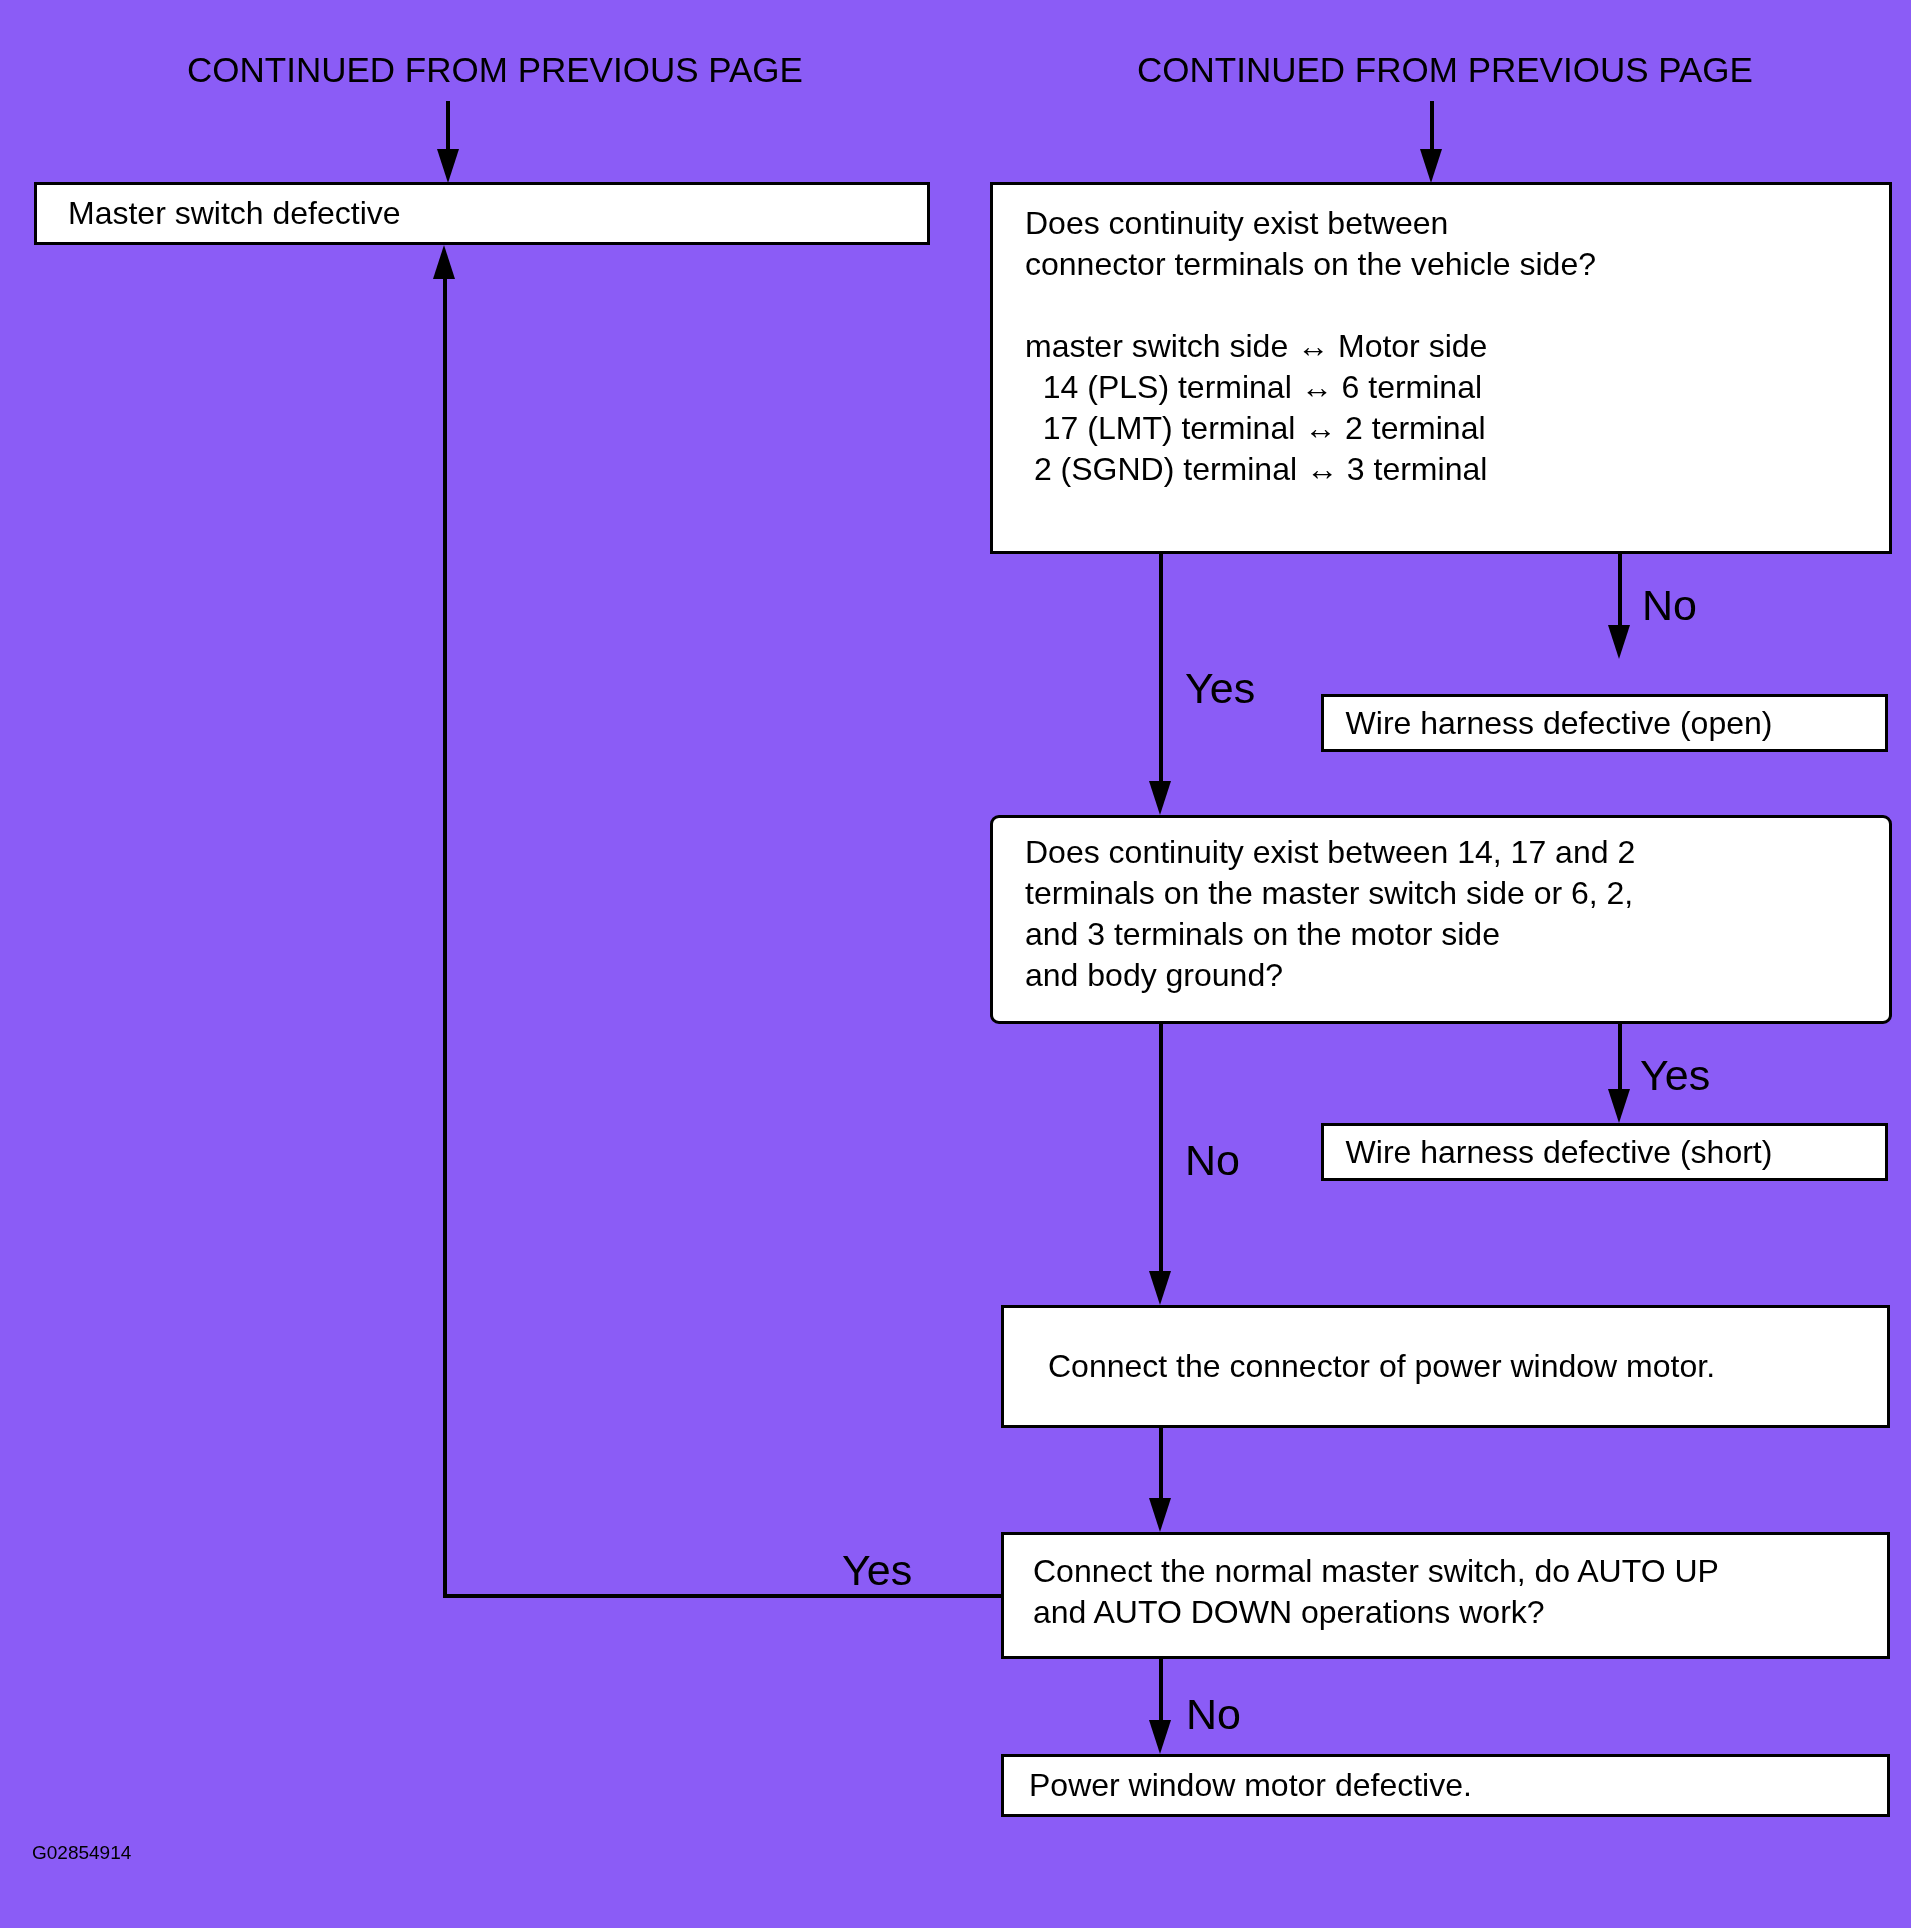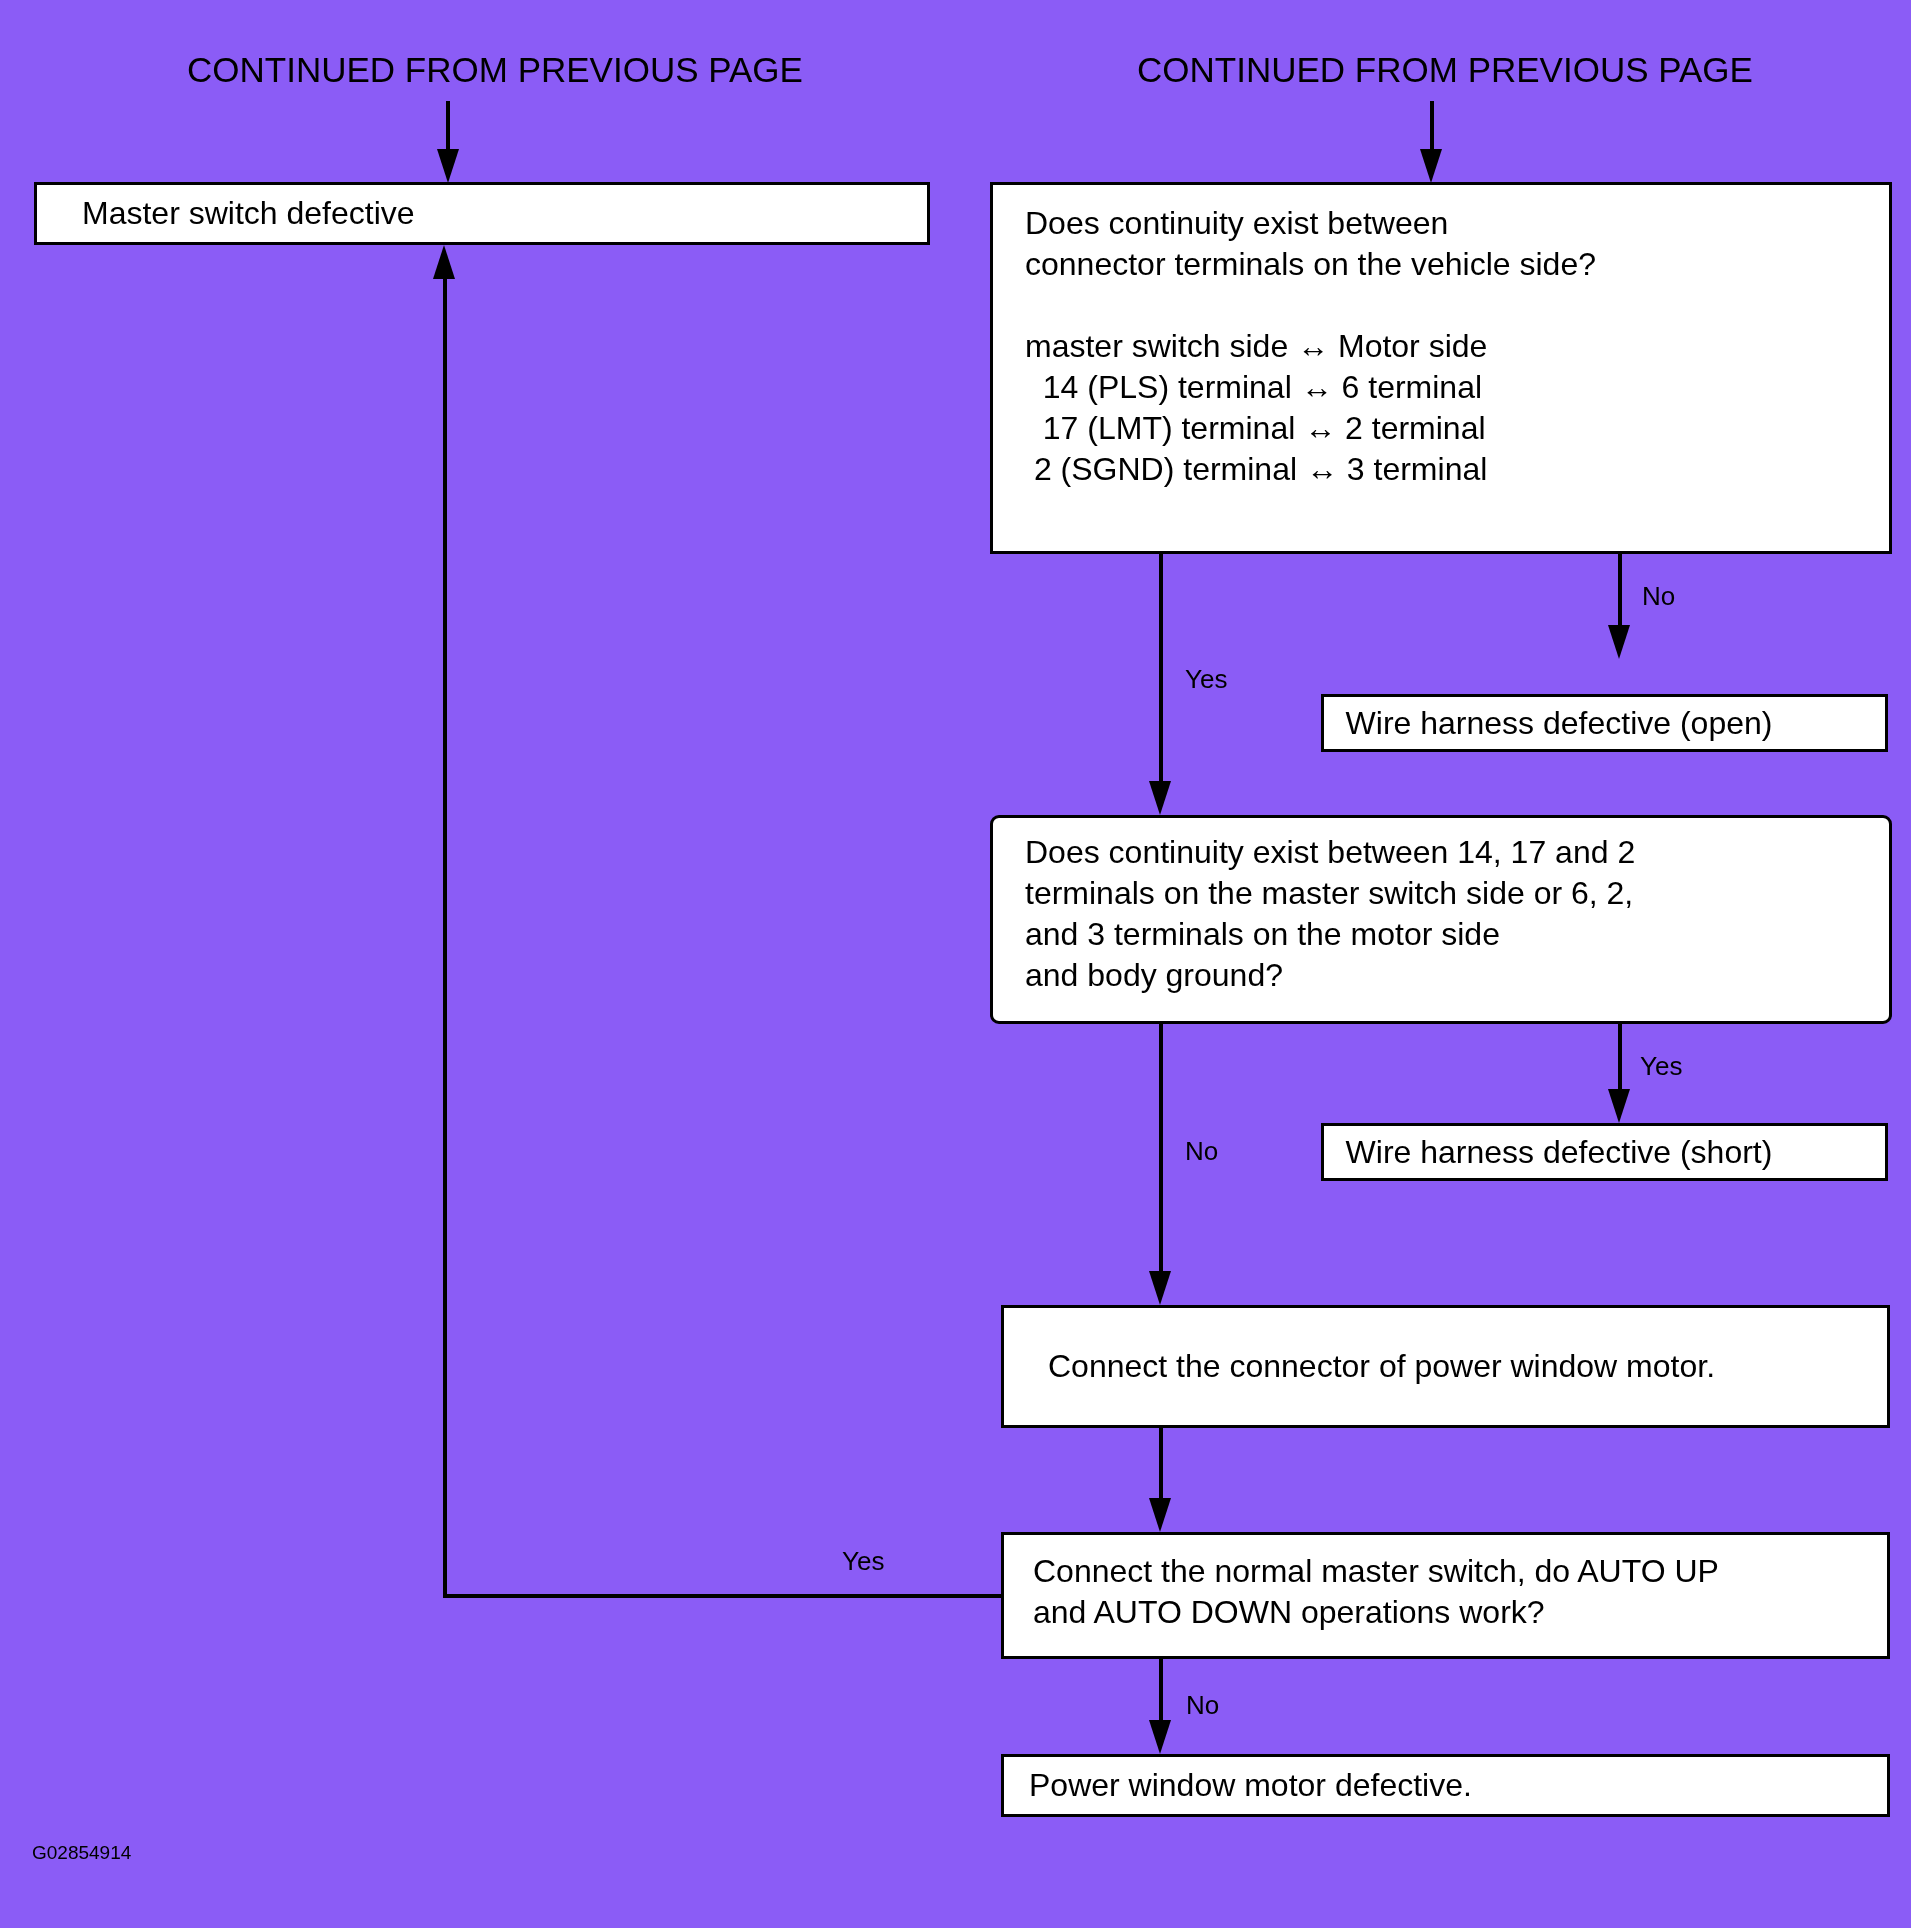--- a/index.html
+++ b/index.html
@@ -20,21 +20,21 @@
     line-height:41px;
     white-space:pre-wrap;
   }
   .box.center { display:flex; align-items:center; }
   .hdr {
     position:absolute;
     font-size:35px;
     text-align:center;
     white-space:nowrap;
   }
-  .lbl { position:absolute; font-size:26px; white-space:nowrap; }
+  .lbl { position:absolute; font-size:43px; white-space:nowrap; }
   .vline { position:absolute; width:3.6px; background:#000000; }
   .hline { position:absolute; height:3.6px; background:#000000; }
   .ah {
     position:absolute; width:0; height:0;
     border-left:11.7px solid transparent;
     border-right:11.7px solid transparent;
   }
   .ah.down { border-top:34px solid #000000; }
   .ah.up   { border-bottom:34px solid #000000; }
   .fig { position:absolute; font-size:19px; white-space:nowrap; }
@@ -46,21 +46,21 @@
 
   <div class="hdr" style="left:135px; top:50px; width:720px;">CONTINUED FROM PREVIOUS PAGE</div>
   <div class="hdr" style="left:1085px; top:50px; width:720px;">CONTINUED FROM PREVIOUS PAGE</div>
 
   <div class="vline" style="left:446px; top:101px; height:50px;"></div>
   <div class="ah down" style="left:437px; top:149px;"></div>
 
   <div class="vline" style="left:1430px; top:101px; height:50px;"></div>
   <div class="ah down" style="left:1420px; top:149px;"></div>
 
-  <div class="box center" style="left:34px; top:182px; width:896px; height:63px; padding-left:45px;">Master switch defective</div>
+  <div class="box center" style="left:34px; top:182px; width:896px; height:63px; padding-left:31px;">Master switch defective</div>
 
   <div class="ah up" style="left:433px; top:245px;"></div>
   <div class="vline" style="left:443px; top:275px; height:1320px;"></div>
   <div class="hline" style="left:443px; top:1594px; width:562px;"></div>
 
   <div class="box" style="left:990px; top:182px; width:902px; height:372px; padding:18px 25px 8px 32px;">Does continuity exist between
 connector terminals on the vehicle side?
 
 master switch side ↔ Motor side
   14 (PLS) terminal ↔ 6 terminal

